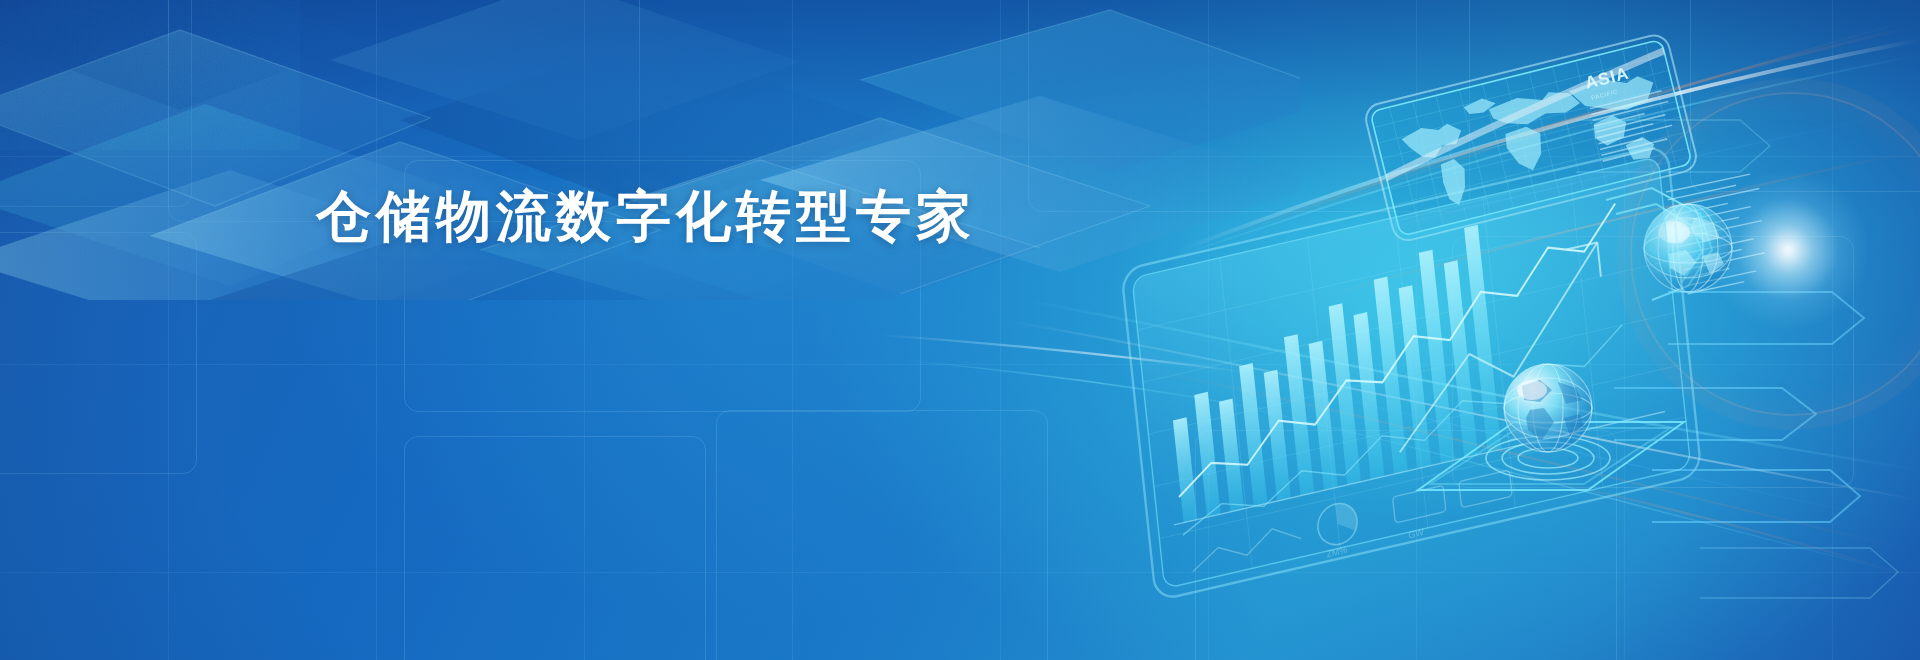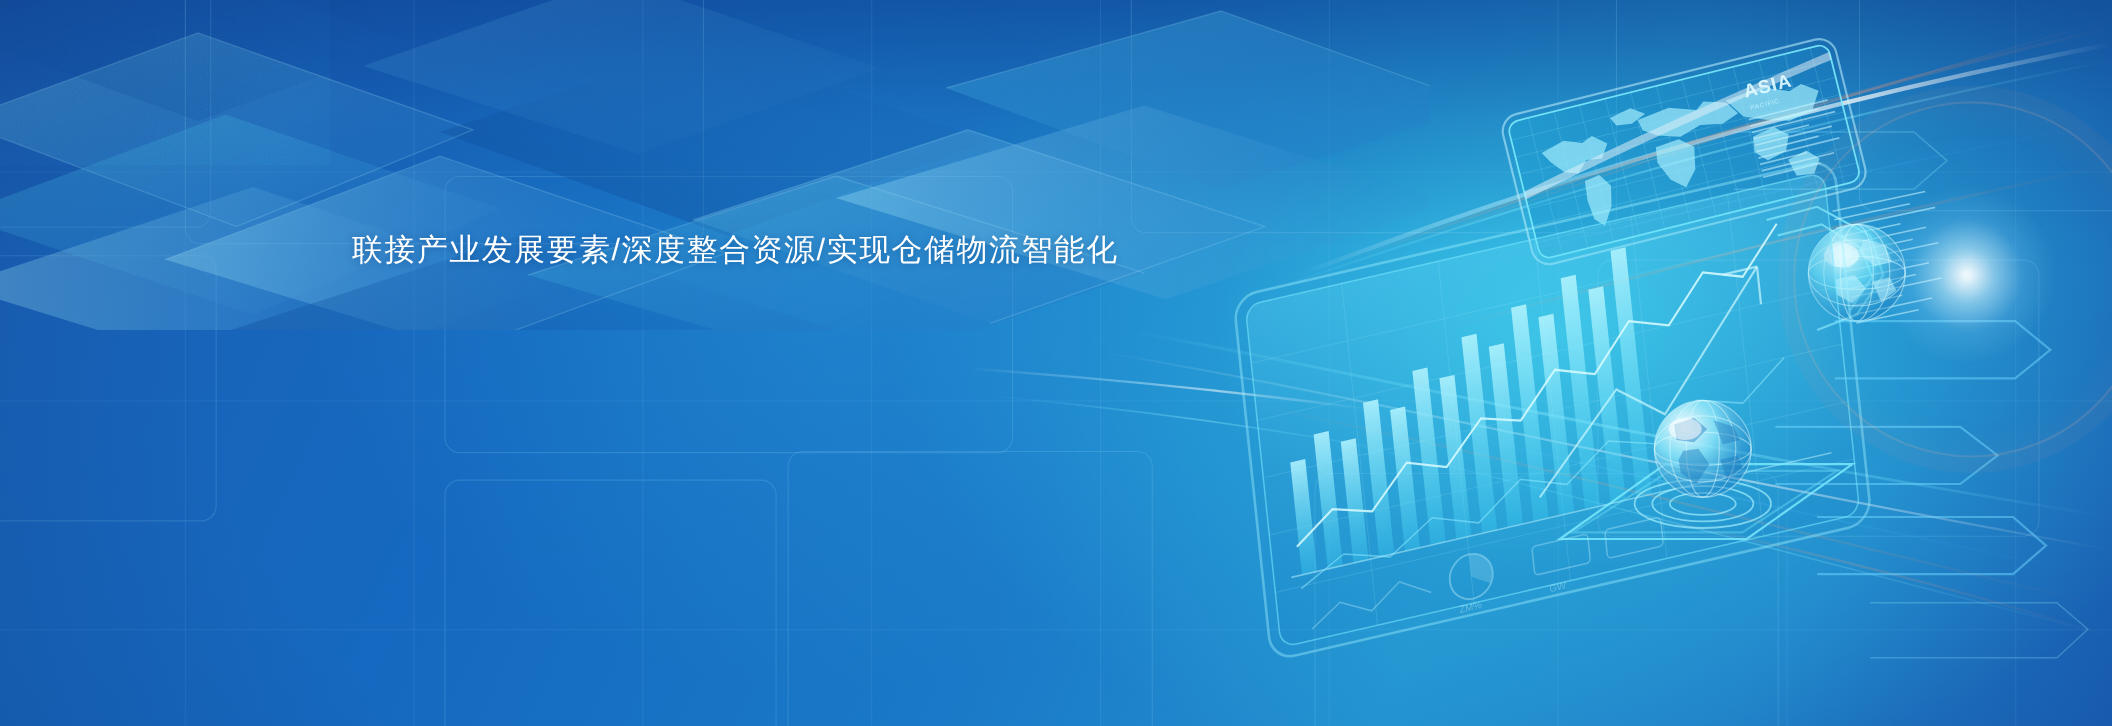--- a/index.html
+++ b/index.html
@@ -407,21 +407,21 @@
         <path d="M612,470 L790,470 L820,496 L790,522 L612,522"></path>
       </g>
       <g fill="none" stroke="#8fe6ff" stroke-opacity=".28" stroke-width="1.4">
         <path d="M536,120 L700,120 L730,146 L700,172 L536,172"></path>
         <path d="M660,548 L830,548 L858,572 L830,598 L660,598"></path>
       </g>
     </svg>
   </div>
 
   <div class="copy">
-    <p class="subtitle">联接产业发展要素/深度整合资源/实现仓储物流智能化</p>
+    <h1 class="title">仓储物流数字化转型专家</h1>
   </div>
 
   <svg class="layer bg-noise">
     <filter id="grain">
         <feTurbulence type="fractalNoise" baseFrequency="0.85" numOctaves="3" stitchTiles="stitch"></feTurbulence>
       </filter>
     <rect width="100%" height="100%" filter="url(#grain)" opacity=".5"></rect>
   </svg>
   <div class="layer bg-vign"></div>
 

